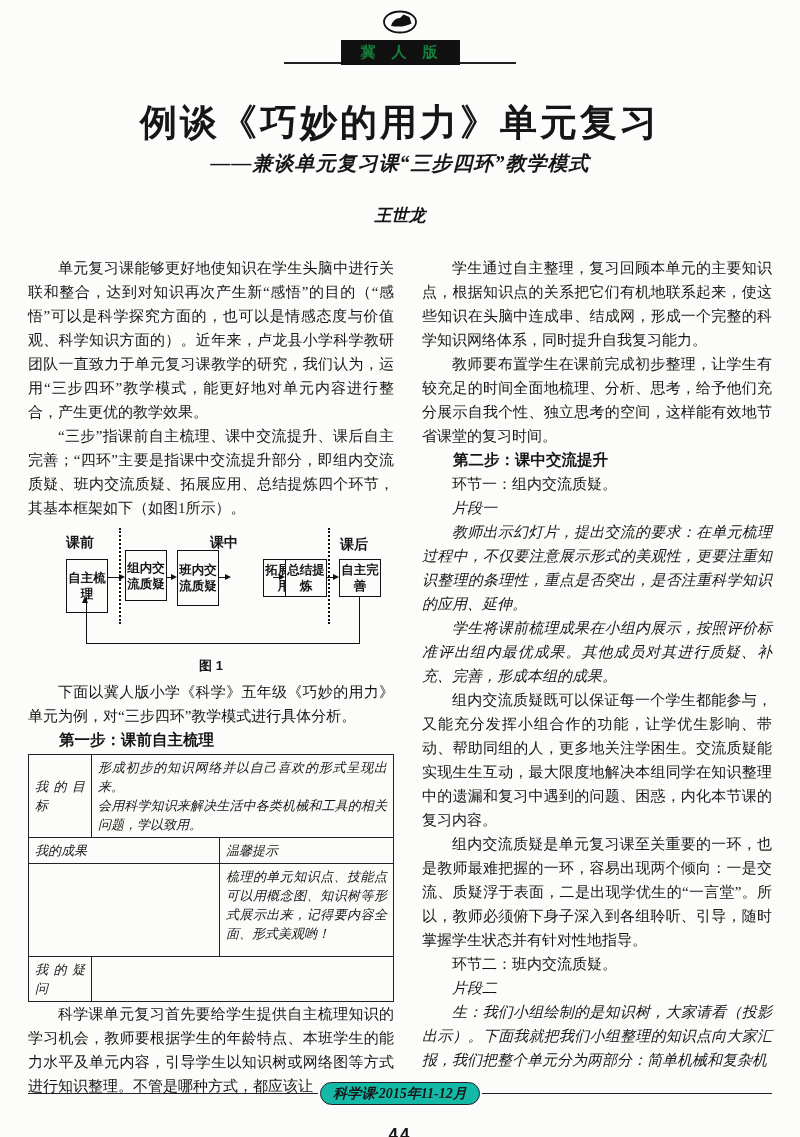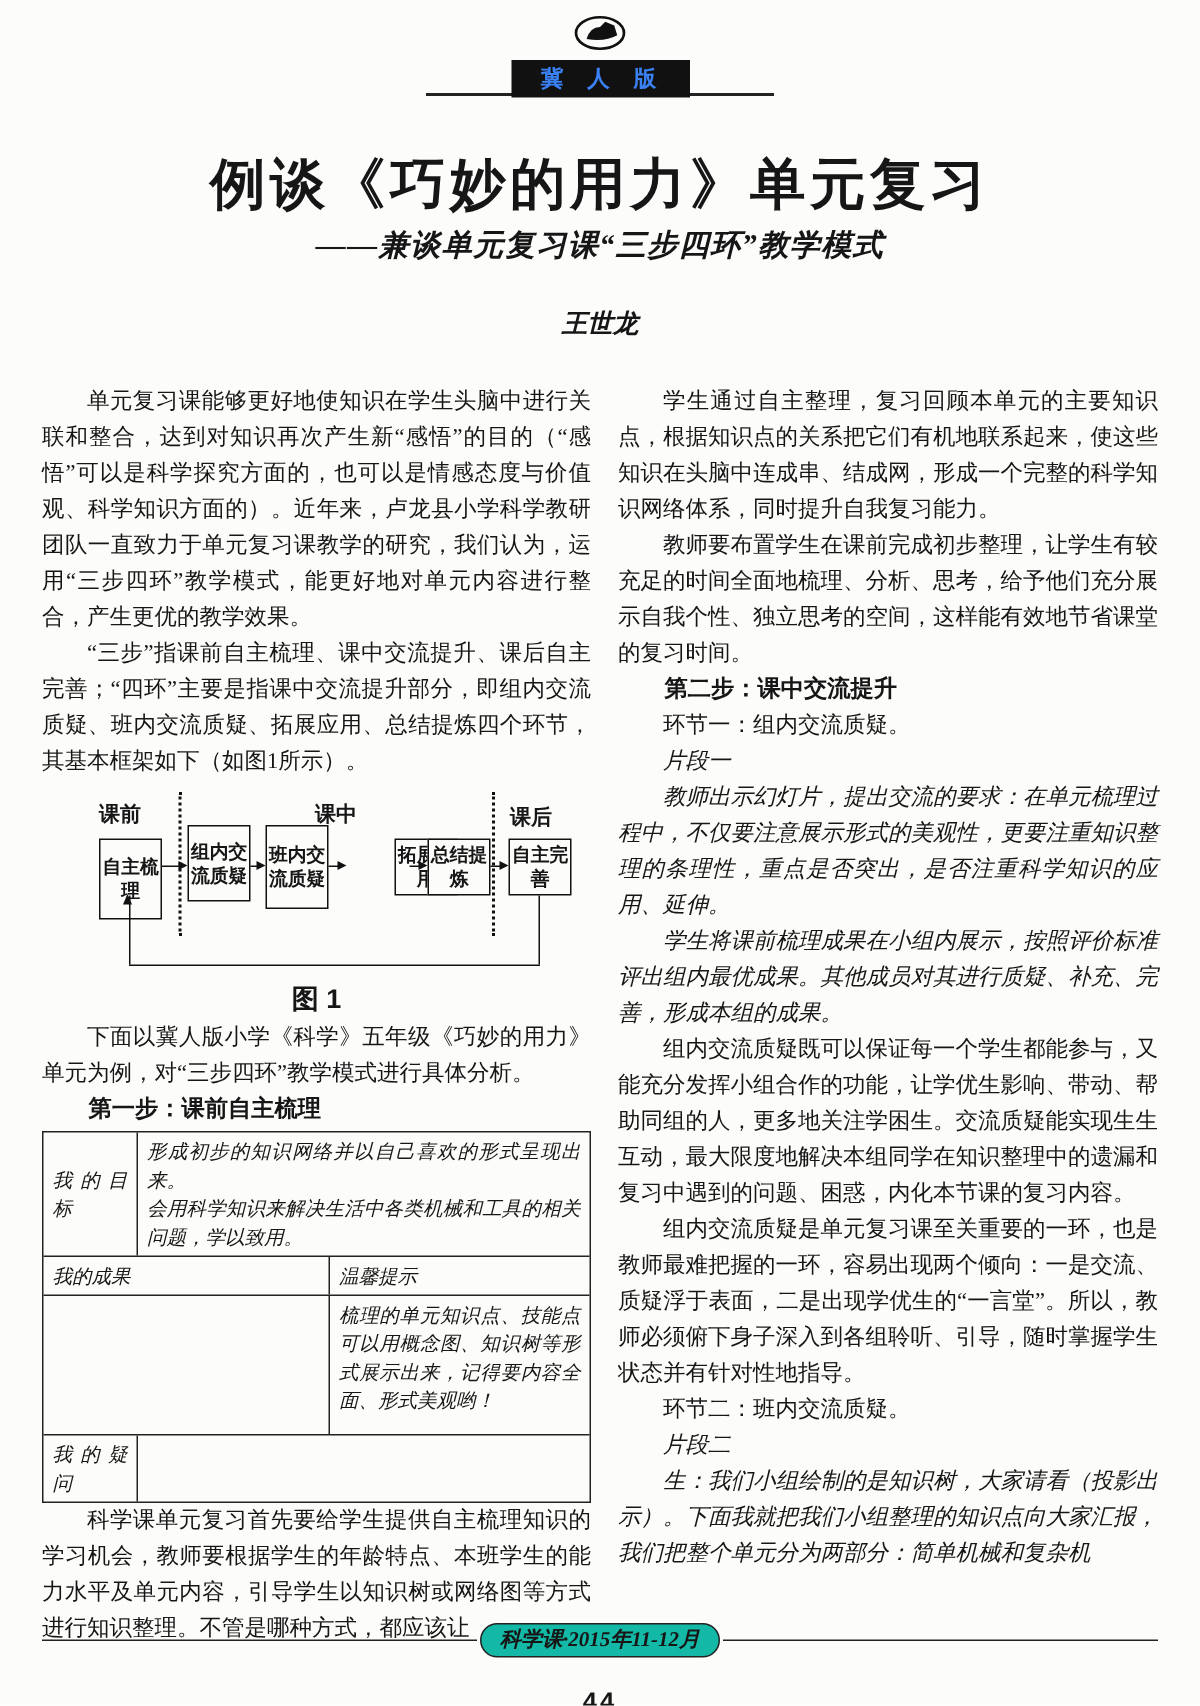--- a/index.html
+++ b/index.html
@@ -8,21 +8,21 @@
     position: relative; width: 800px; height: 1137px;
     background: #fcfcfa; color: #161616;
     font-family: "Liberation Serif", "DejaVu Serif", serif;
     font-size: 15px;
   }
 
   
   .masthead { position: absolute; top: 8px; left: 0; width: 100%; text-align: center; }
   .logo-wrap { height: 30px; }
   .mast-banner {
-    display: inline-block; background: #111; color: #3b82f6;
+    display: inline-block; background: #111; color: #15803d;
     font-family: "Liberation Sans", sans-serif; font-weight: bold;
     font-size: 15px; letter-spacing: 16px; padding: 3px 6px 3px 20px;
     position: relative; z-index: 2; margin-top: 2px;
   }
   .mast-rule { width: 232px; border-top: 2px solid #222; margin: -3px auto 0; position: relative; z-index: 1; }
 
   
   .title {
     position: absolute; top: 98px; left: 0; width: 100%;
     text-align: center; font-family: "Liberation Sans", "DejaVu Sans", sans-serif;
@@ -34,21 +34,21 @@
     font-size: 20px; letter-spacing: 1px;
   }
   .author {
     position: absolute; top: 204px; left: 0; width: 100%;
     text-align: center; font-style: italic; font-size: 17px; font-weight: bold;
   }
 
   
   .columns {
     position: absolute; top: 256px; left: 28px; width: 744px;
-    display: flex; gap: 18px;
+    display: flex; gap: 28px;
   }
   .col { width: 366px; line-height: 24px; text-align: justify; }
   .col p { margin: 0; text-indent: 2em; }
   .kaiti { font-style: italic; }
   .step-heading {
     font-family: "Liberation Sans", "DejaVu Sans", sans-serif;
     font-weight: bold; text-indent: 2em; margin: 0; font-size: 15.5px;
   }
 
   
@@ -84,21 +84,21 @@
   .a3 { left: 191px; width: 10px; }
   .a4 { left: 245px; width: 10px; }
   .a5 { left: 299px; width: 10px; }
   .loop-v { position: absolute; width: 0; border-left: 1.5px solid #111; top: 69px; height: 46px; }
   .lv1 { left: 58px; } .lv2 { left: 331px; }
   .lv1::before {
     content: ""; position: absolute; top: -1px; left: -5px;
     border-bottom: 7px solid #111; border-left: 3.5px solid transparent; border-right: 3.5px solid transparent;
   }
   .loop-h { position: absolute; left: 58px; width: 274px; top: 115px; height: 0; border-top: 1.5px solid #111; }
-  .fig-caption { text-align: center; font-weight: bold; font-size: 18px; margin-top: 4px;
+  .fig-caption { text-align: center; font-weight: bold; font-size: 13px; margin-top: 4px;
                  font-family: "Liberation Sans", sans-serif; }
 
   
   .table-caption { text-align: center; font-style: italic; font-size: 14px; line-height: 24px; }
   .dtable { border: 1.5px solid #222; margin-top: 2px; font-size: 13px; line-height: 19px; }
   .trow { display: flex; }
   .tcell { padding: 3px 6px; box-sizing: border-box; font-style: italic; }
   .cell-r { border-left: 1.5px solid #222; flex: 1; }
   .row-goal { min-height: 62px; }
   .row-goal .cell-l { width: 62px; display: flex; align-items: center; }

